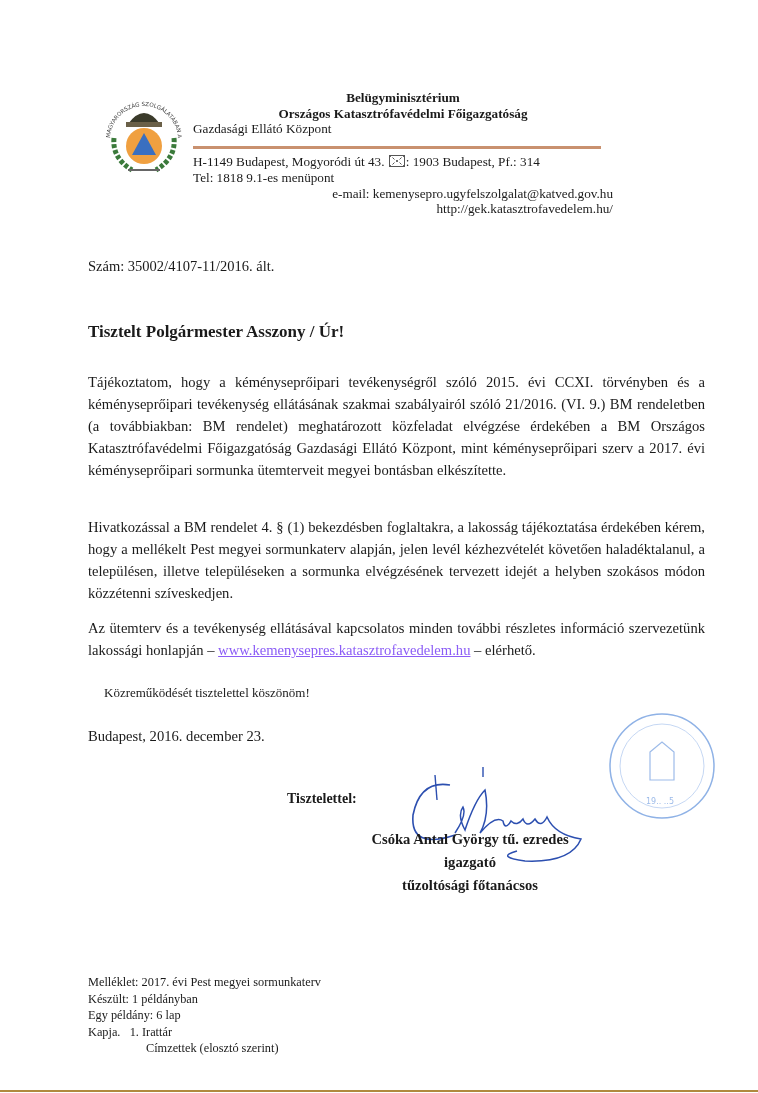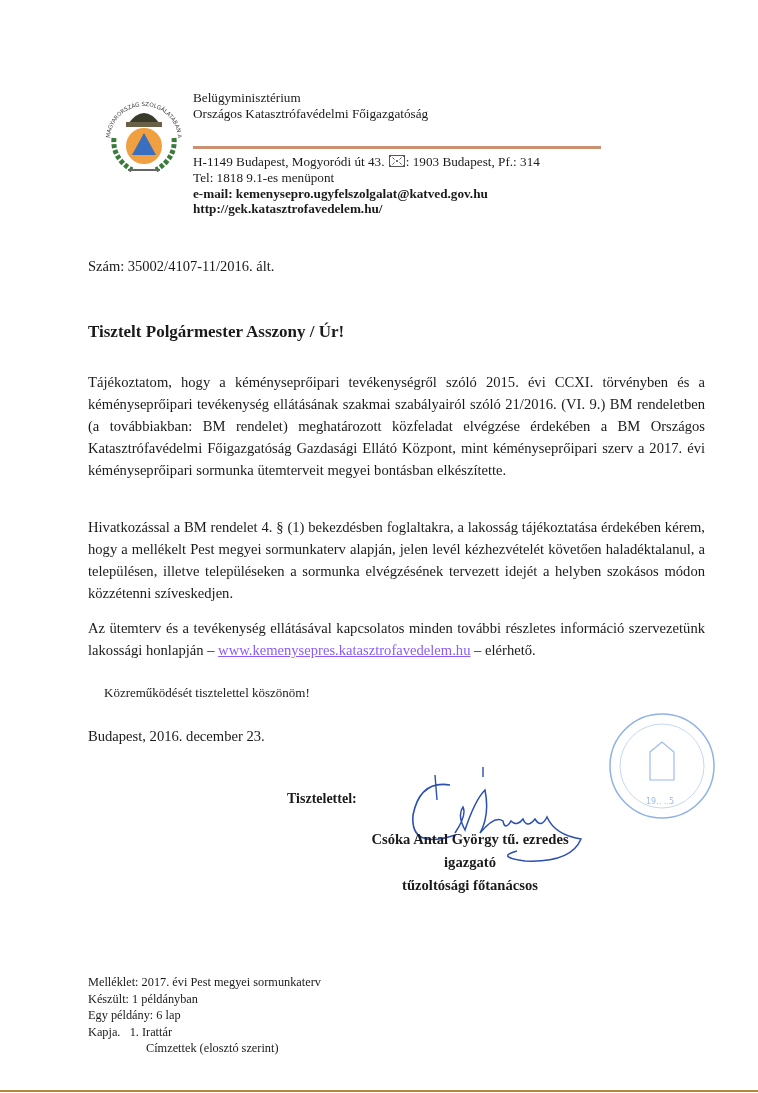--- a/index.html
+++ b/index.html
@@ -1,24 +1,24 @@
 <!DOCTYPE html>
 <html><head>
 <meta charset="utf-8">
 <style>
   html, body { margin: 0; padding: 0; background: #ffffff; }
   body { width: 758px; height: 1093px; position: relative; overflow: hidden;
          font-family: "Liberation Serif", "DejaVu Serif", serif; color: #1a1a1a; }
   .abs { position: absolute; }
   .logo { left: 98px; top: 88px; width: 92px; height: 92px; }
   .hdr { left: 193px; top: 90px; width: 420px; font-size: 13.2px; line-height: 15.5px; }
-  .hdr .b { font-weight: normal; }
+  .hdr .b { font-weight: bold; text-align: center; }
   .rule { left: 193px; top: 146px; width: 408px; height: 3px; background: #c9916f; }
   .contact { left: 193px; top: 154px; width: 420px; font-size: 13.2px; line-height: 15.8px; }
-  .contact .b { font-weight: bold; }
+  .contact .b { font-weight: normal; text-align: right; }
   .env { display: inline-block; width: 14px; height: 10px; border: 1px solid #555; position: relative; vertical-align: -1px; margin: 0 1px; }
   .env:before, .env:after { content: ""; position: absolute; left: 0; top: 0; width: 14px; height: 10px;
       background: linear-gradient(to top right, transparent 48%, #555 50%, transparent 52%),
                   linear-gradient(to top left, transparent 48%, #555 50%, transparent 52%); }
   .ref { left: 88px; top: 258px; font-size: 14.5px; }
   .greet { left: 88px; top: 322px; font-size: 17px; font-weight: bold; }
   .para { left: 88px; width: 617px; font-size: 14.6px; line-height: 22px; text-align: justify; }
   .p1 { top: 371px; }
   .p2 { top: 516px; }
   .p3 { top: 617px; }
@@ -48,20 +48,21 @@
   <path d="M30 36 Q46 14 62 36 Z" fill="#3a3a2a"></path>
   <rect x="28" y="34" width="36" height="5" fill="#6a6048"></rect>
   <circle cx="46" cy="58" r="18" fill="#f0a040"></circle>
   <polygon points="46,45 58,67 34,67" fill="#3a6fc0"></polygon>
   <path d="M30 82 L62 82" stroke="#666" stroke-width="2"></path>
 </svg>
 
 <div class="abs hdr">
   <div class="b">Belügyminisztérium</div>
   <div class="b">Országos Katasztrófavédelmi Főigazgatóság</div>
+  <div>Gazdasági Ellátó Központ</div>
 </div>
 <div class="abs rule"></div>
 
 <div class="abs contact">
   <div>
     <span>H-1149 Budapest, Mogyoródi út 43.</span>
     <span class="env"></span><span>: 1903 Budapest, Pf.: 314</span>
   </div>
   <div>Tel: 1818 9.1-es menüpont</div>
   <div class="b">e-mail: kemenysepro.ugyfelszolgalat@katved.gov.hu</div>

